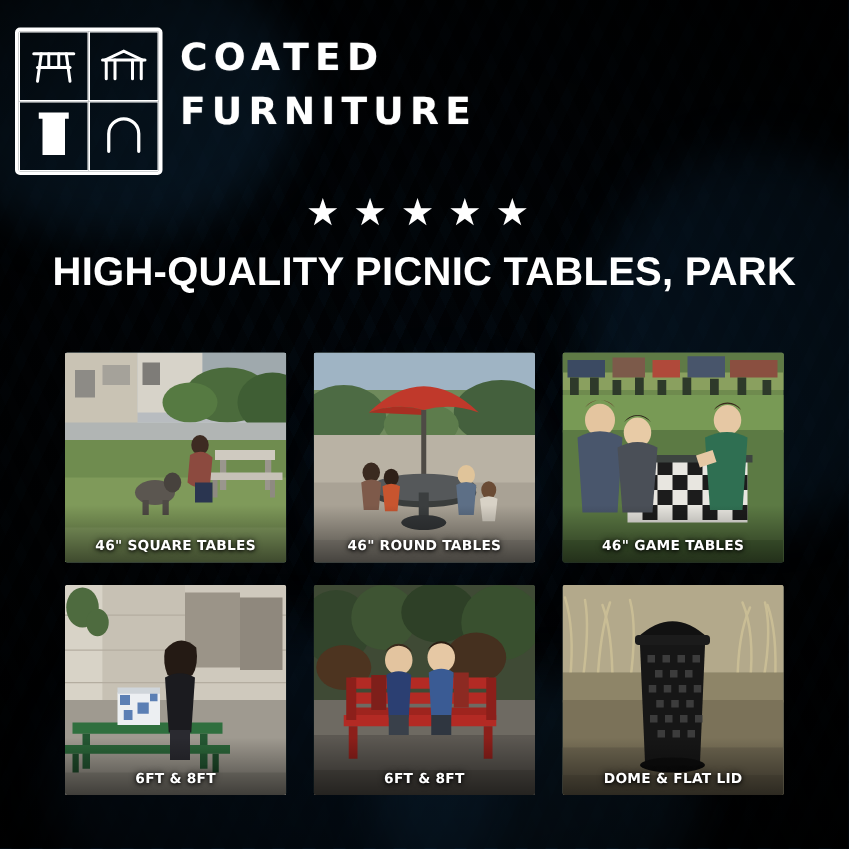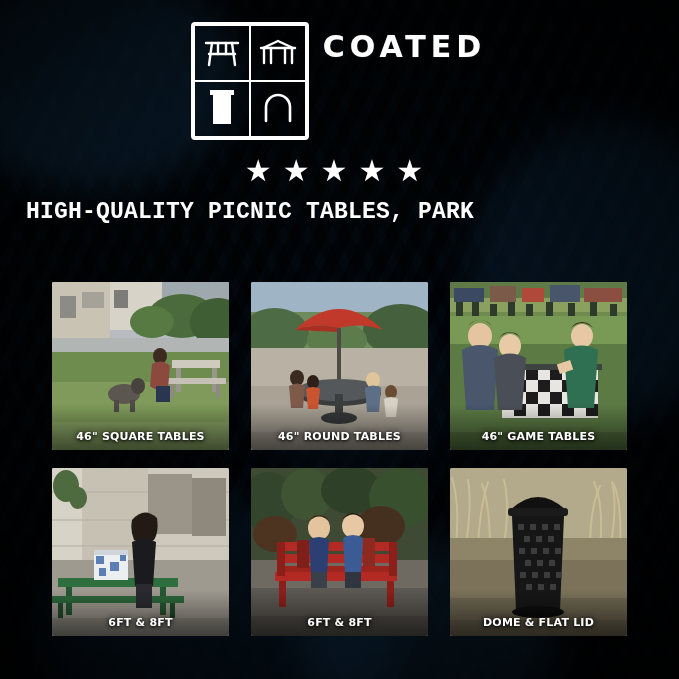--- a/index.html
+++ b/index.html
@@ -50,21 +50,20 @@
     height: 679px;
   }
 
   
   .logo-row {
     position: absolute;
     left: 0;
     right: 14px;
     top: 22px;
     display: flex;
-    justify-content: center;
     align-items: flex-start;
     margin-left: 12px;
   }
   .logo-mark {
     width: 118px;
     height: 118px;
     border: 3px solid #fff;
     border-radius: 4px;
     display: grid;
     grid-template-columns: 1fr 1fr;
@@ -110,24 +109,25 @@
     line-height: 1;
   }
   .stars span { display: inline-block; }
 
   
   .headline {
     position: absolute;
     top: 198px;
     left: 0;
     right: 0;
+    text-align: center;
     color: #fff;
-    font-family: Liberation Mono, monospace;
+    font-family: Liberation Sans, sans-serif;
     font-weight: bold;
-    font-size: 23px;
+    font-size: 32px;
     line-height: 1.24;
     letter-spacing: 0.2px;
     padding: 0 26px;
     box-sizing: border-box;
   }
 
   
   .grid {
     position: absolute;
     left: 52px;
@@ -216,20 +216,21 @@
         <div class="logo-cell">
           <svg width="40" height="36" viewBox="0 0 40 36">
             <g stroke="#fff" stroke-width="2.6" fill="none" stroke-linecap="round">
               <path d="M8 30 L8 16 A12 12 0 0 1 32 16 L32 30"></path>
             </g>
           </svg>
         </div>
       </div>
       <div class="logo-text">
         <div class="logo-word">COATED</div>
+        <div class="logo-word">FURNITURE</div>
       </div>
     </div>
 
     <div class="stars">
       <span>★★★★★</span>
     </div>
 
     <div class="headline">
       <div>HIGH-QUALITY PICNIC TABLES, PARK</div>
     </div>

